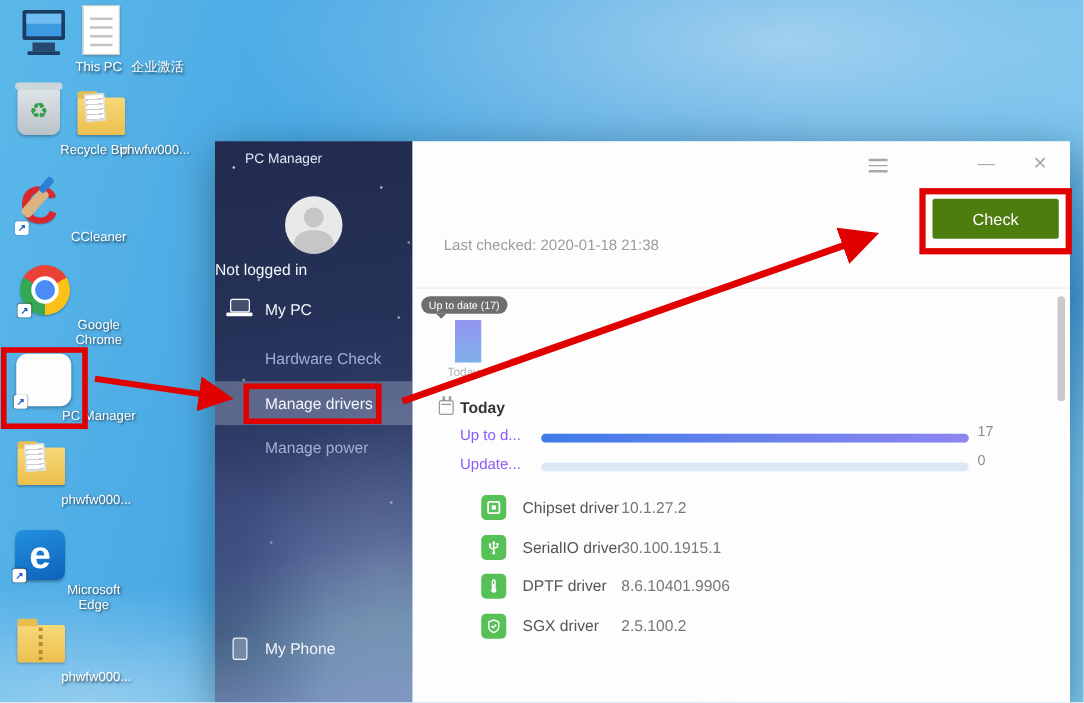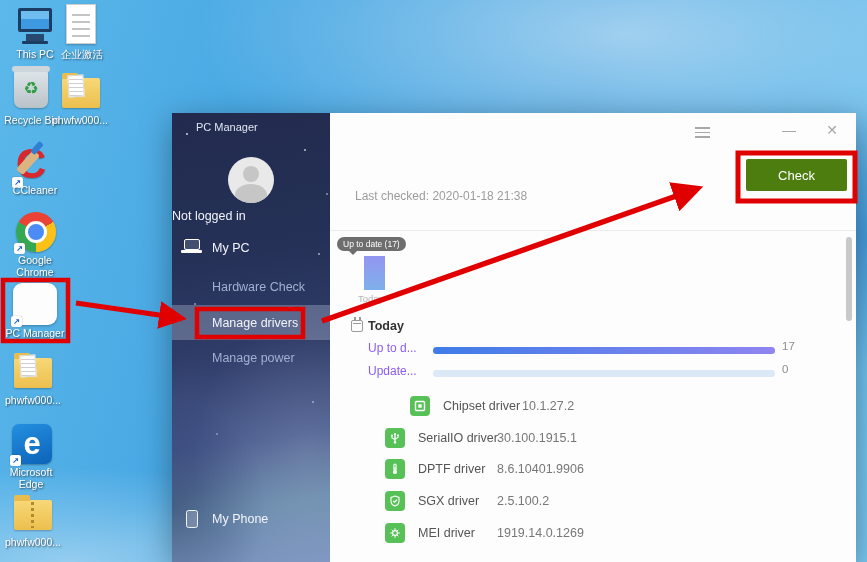--- a/index.html
+++ b/index.html
@@ -9,21 +9,21 @@
       radial-gradient(90% 55% at 72% 6%, rgba(255,255,255,.50), rgba(255,255,255,0) 55%),
       radial-gradient(75% 40% at 98% 42%, rgba(10,100,190,.38), rgba(10,100,190,0) 60%),
       radial-gradient(60% 28% at 8% 100%, rgba(255,255,255,.38), rgba(255,255,255,0) 60%),
       radial-gradient(120% 60% at 50% 115%, rgba(255,255,255,.25), rgba(255,255,255,0) 50%),
       linear-gradient(105deg, #5cb8ea 0%, #47a7e3 30%, #3f9fdf 60%, #55b0e6 80%, #7ac8f0 100%);
   }
 
   
   .dicon { position:absolute; display:flex; flex-direction:column; align-items:center; }
   .dlabel { position:absolute; width:68px; text-align:center; font-size:10.5px; color:#fff;
-    text-shadow:1px 1px 2px rgba(0,0,0,.65); line-height:1.18; }
+    text-shadow:1px 1px 2px rgba(0,0,0,.65); line-height:1.18;margin-left:44px; }
   .badge { position:absolute; left:-2px; bottom:-2px; width:11px; height:11px; background:#fff;
     border-radius:2px; box-shadow:0 0 1px rgba(0,0,0,.5); font-size:8px; line-height:11px;
     text-align:center; color:#1e62c8; font-weight:bold; }
   .doc-icon { width:30px; height:40px; background:#fff; border:1px solid #cfcfcf; position:relative;
     box-shadow:0 1px 2px rgba(0,0,0,.25); }
   .doc-icon i { position:absolute; left:5px; right:5px; height:2px; background:#c4c4c4; }
   .folder-icon { width:38px; height:30px; background:linear-gradient(180deg,#f7d877,#ecbf4e);
     border-radius:2px; position:relative; box-shadow:0 1px 2px rgba(0,0,0,.25); }
   .folder-icon::before { content:""; position:absolute; top:-5px; left:0; width:16px; height:6px;
     background:#e8bd50; border-radius:2px 2px 0 0; }
@@ -281,21 +281,21 @@
         <div class="prog-fill" style="width:100%;"></div>
       </div>
       <div class="prog-val" style="top:227px;">17</div>
 
       <div class="prog-label" style="top:251px;">Update...</div>
       <div class="prog-track" style="top:257px;">
         <div class="prog-fill" style="width:0%;"></div>
       </div>
       <div class="prog-val" style="top:250px;">0</div>
 
-      <div class="drv-row" style="top:283px;margin-left:25px;">
+      <div class="drv-row" style="top:283px;">
         <div class="drv-ic">
           <svg width="12" height="12" viewBox="0 0 12 12">
               <rect x="1.5" y="1.5" width="9" height="9" rx="1" fill="none" stroke="#fff" stroke-width="1.4"></rect>
               <rect x="4.3" y="4.3" width="3.4" height="3.4" fill="#fff"></rect>
             </svg>
         </div>
         <div class="drv-name">Chipset driver</div>
         <div class="drv-ver">10.1.27.2</div>
       </div>
       <div class="drv-row" style="top:315px;">
@@ -325,30 +325,20 @@
       </div>
       <div class="drv-row" style="top:378px;">
         <div class="drv-ic">
           <svg width="12" height="12" viewBox="0 0 12 12">
               <path d="M6 1 L10 2.5 V6 C10 8.8 8 10.4 6 11 C4 10.4 2 8.8 2 6 V2.5 Z" fill="none" stroke="#fff" stroke-width="1.1"></path>
               <path d="M4.2 5.8 L5.6 7.2 L8 4.6" fill="none" stroke="#fff" stroke-width="1.2"></path>
             </svg>
         </div>
         <div class="drv-name">SGX driver</div>
         <div class="drv-ver">2.5.100.2</div>
-      </div>
-      <div class="drv-row" style="top:410px;">
-        <div class="drv-ic">
-          <svg width="12" height="12" viewBox="0 0 12 12">
-              <circle cx="6" cy="6" r="2.4" fill="none" stroke="#fff" stroke-width="1.2"></circle>
-              <path d="M6 1.2 V3 M6 9 V10.8 M1.2 6 H3 M9 6 H10.8 M2.7 2.7 L3.9 3.9 M8.1 8.1 L9.3 9.3 M9.3 2.7 L8.1 3.9 M3.9 8.1 L2.7 9.3" stroke="#fff" stroke-width="1"></path>
-            </svg>
-        </div>
-        <div class="drv-name">MEI driver</div>
-        <div class="drv-ver">1919.14.0.1269</div>
       </div>
 
       <div class="scroll-thumb"></div>
     </div>
   </div>
 
   <svg class="overlay" width="867" height="562" viewBox="0 0 867 562">
     <defs>
       <marker id="ah" markerWidth="5.6" markerHeight="5.6" refX="4.2" refY="2.8" orient="auto">
         <path d="M0,0 L5.6,2.8 L0,5.6 Z" fill="#e10000"></path>

